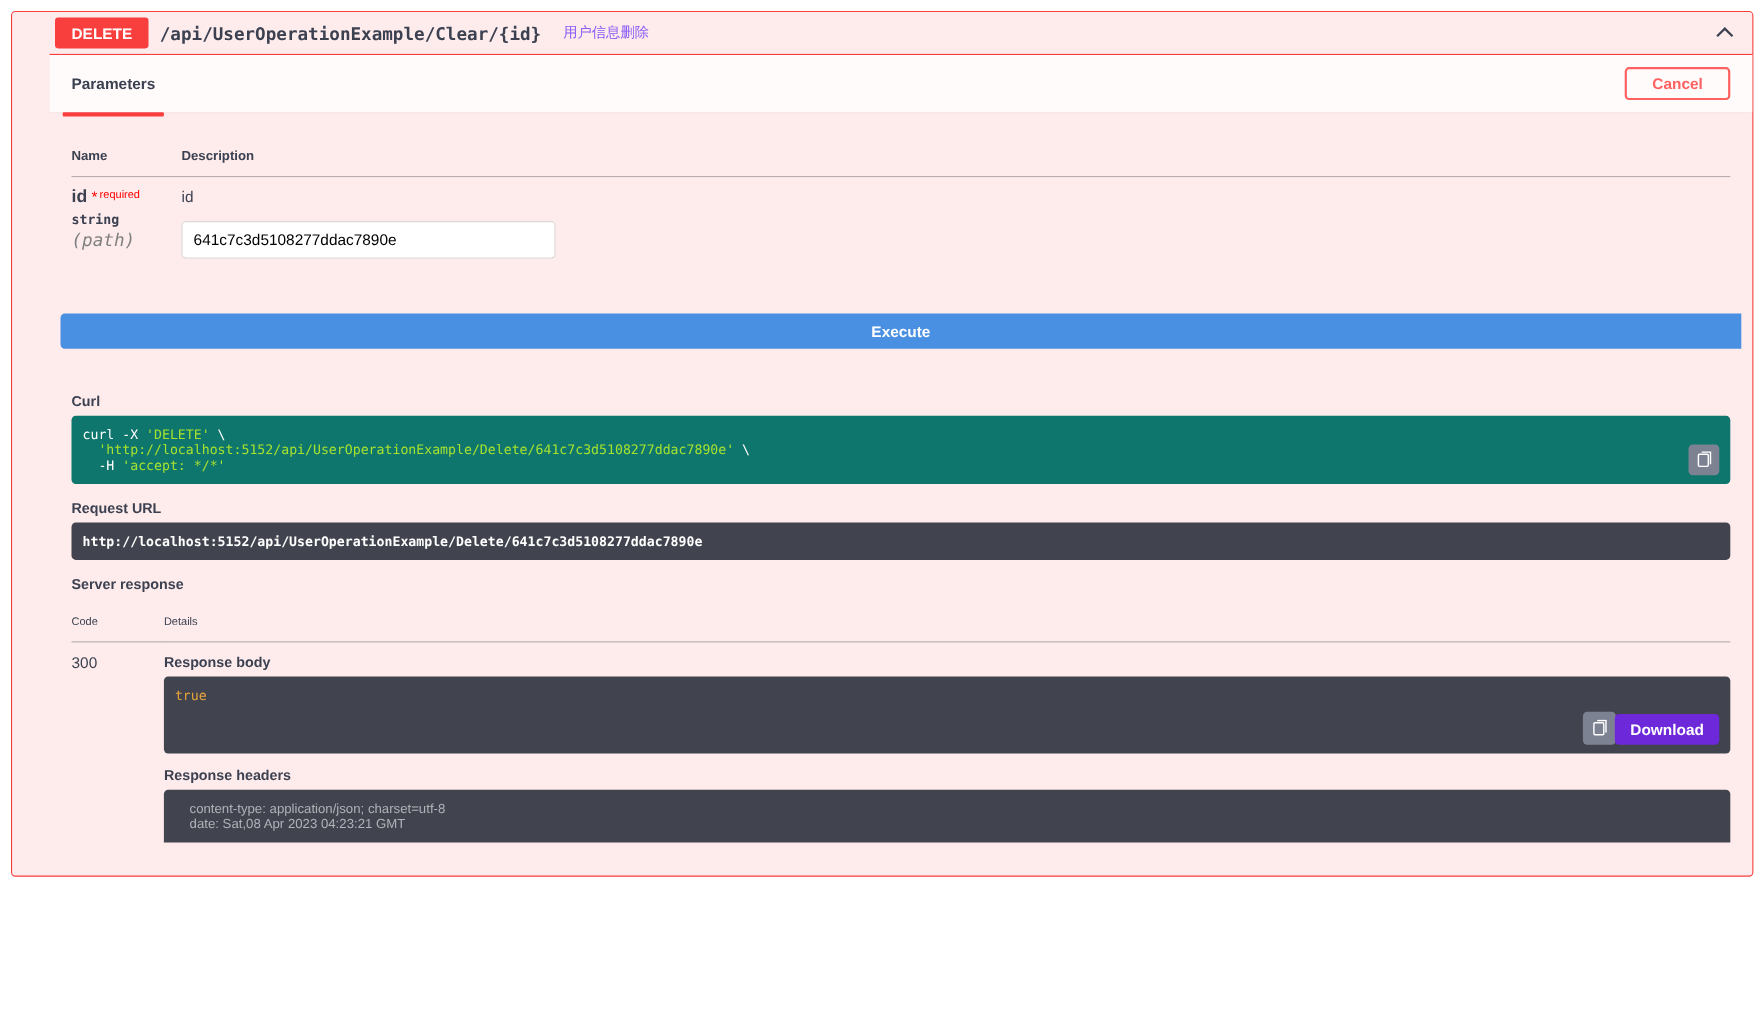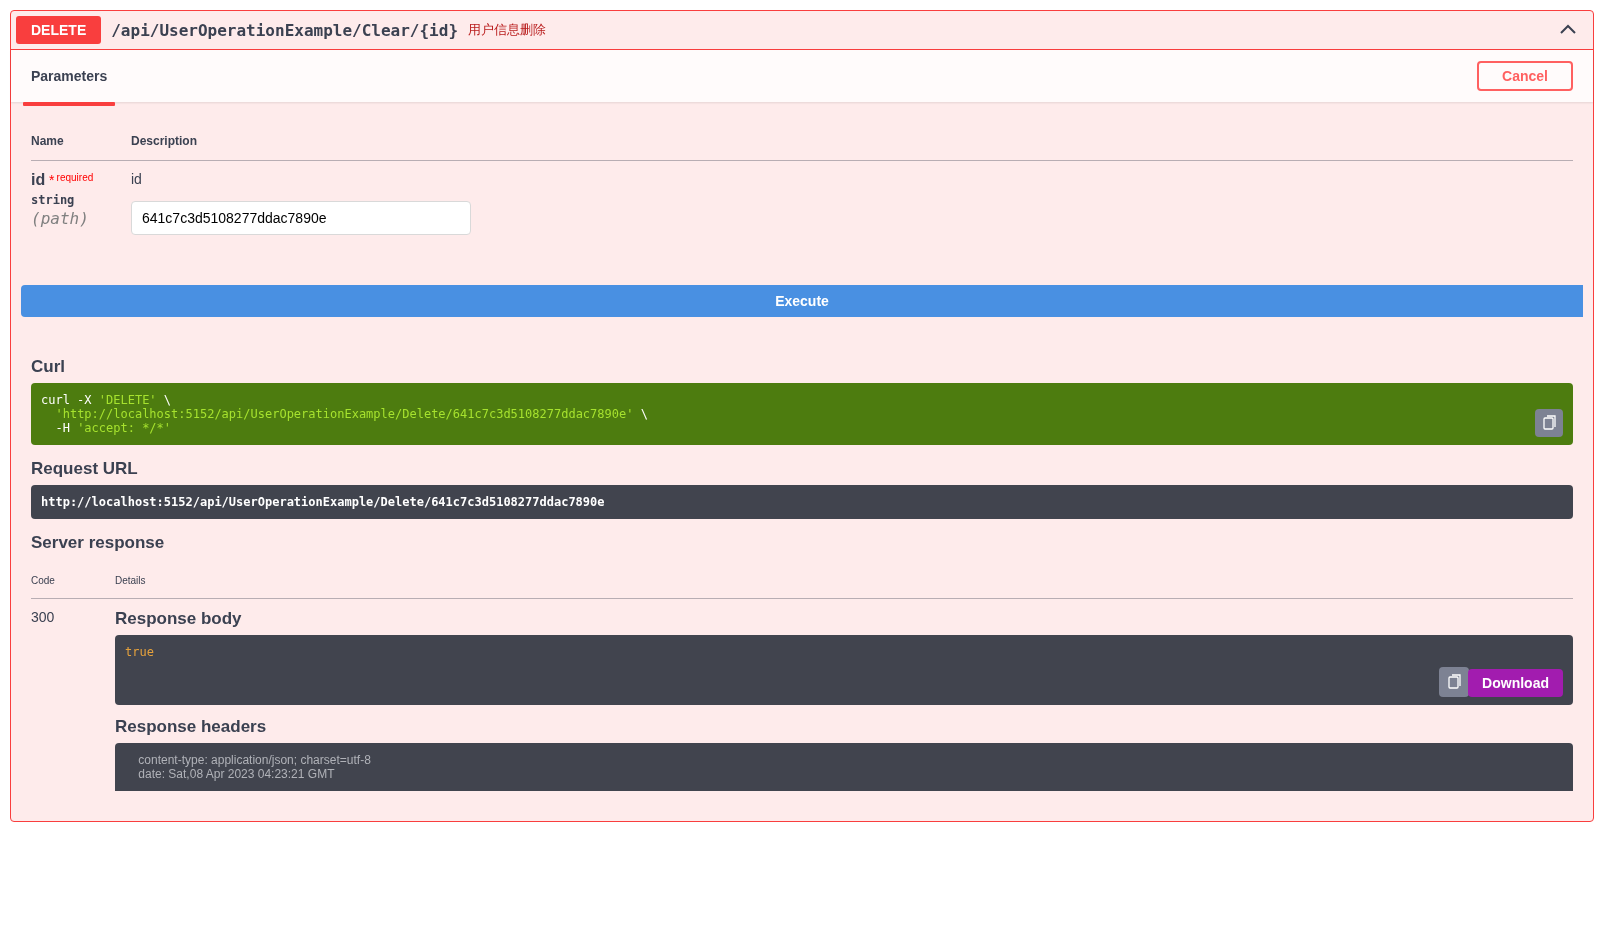--- a/index.html
+++ b/index.html
@@ -7,20 +7,21 @@
   font-family: -apple-system, BlinkMacSystemFont, "Segoe UI", sans-serif;
   background: #fff;
   color: #3b4151;
   font-size: 14px;
 }
 .opblock {
   border: 1px solid #f93e3e;
   border-radius: 4px;
   margin: 10px;
   background: #feebeb;
+  padding-left: 34px;
 }
 .opblock-summary {
   display: flex;
   align-items: center;
   padding: 5px;
   border-bottom: 1px solid #f93e3e;
   cursor: pointer;
 }
 .method-badge {
   background: #f93e3e;
@@ -36,22 +37,22 @@
 .summary-path {
   font-family: Consolas, Monaco, monospace;
   font-size: 16px;
   font-weight: 600;
   color: #3b4151;
   margin-left: 10px;
   word-break: break-all;
 }
 .summary-desc {
   font-size: 13px;
-  color: #b91c1c;
-  margin-left: 10px;
+  color: #8b5cf6;
+  margin-left: 20px;
 }
 .summary-arrow {
   margin-left: auto;
   margin-right: 10px;
 }
 .opblock-body { }
 .section-header {
   display: flex;
   align-items: center;
   padding: 8px 20px;
@@ -176,28 +177,28 @@
   border: 1px solid #888;
   padding: 8px 40px;
   border-radius: 0 4px 4px 0;
   cursor: pointer;
   font-family: sans-serif;
 }
 .responses-wrap {
   padding: 20px;
 }
 .sub-heading {
-  font-size: 17px;
+  font-size: 13px;
   font-weight: 700;
   color: #3b4151;
   font-family: sans-serif;
   margin-bottom: 6px;
 }
 .code-block {
-  background: #4d7c0f;
+  background: #0f766e;
   color: #fff;
   font-family: Consolas, Monaco, monospace;
   font-size: 12px;
   padding: 10px;
   border-radius: 4px;
   white-space: pre;
   word-wrap: normal;
   overflow-x: auto;
   position: relative;
 }
@@ -255,21 +256,21 @@
   border-radius: 4px;
   min-height: 70px;
   position: relative;
   margin-bottom: 12px;
 }
 .resp-true { color: #e6a23c; }
 .download-btn {
   position: absolute;
   right: 10px;
   bottom: 8px;
-  background: #a21caf;
+  background: #6d28d9;
   color: #fff;
   font-weight: 700;
   font-size: 14px;
   border: none;
   padding: 6px 14px;
   border-radius: 4px;
   cursor: pointer;
   font-family: sans-serif;
 }
 .copy-btn2 {

